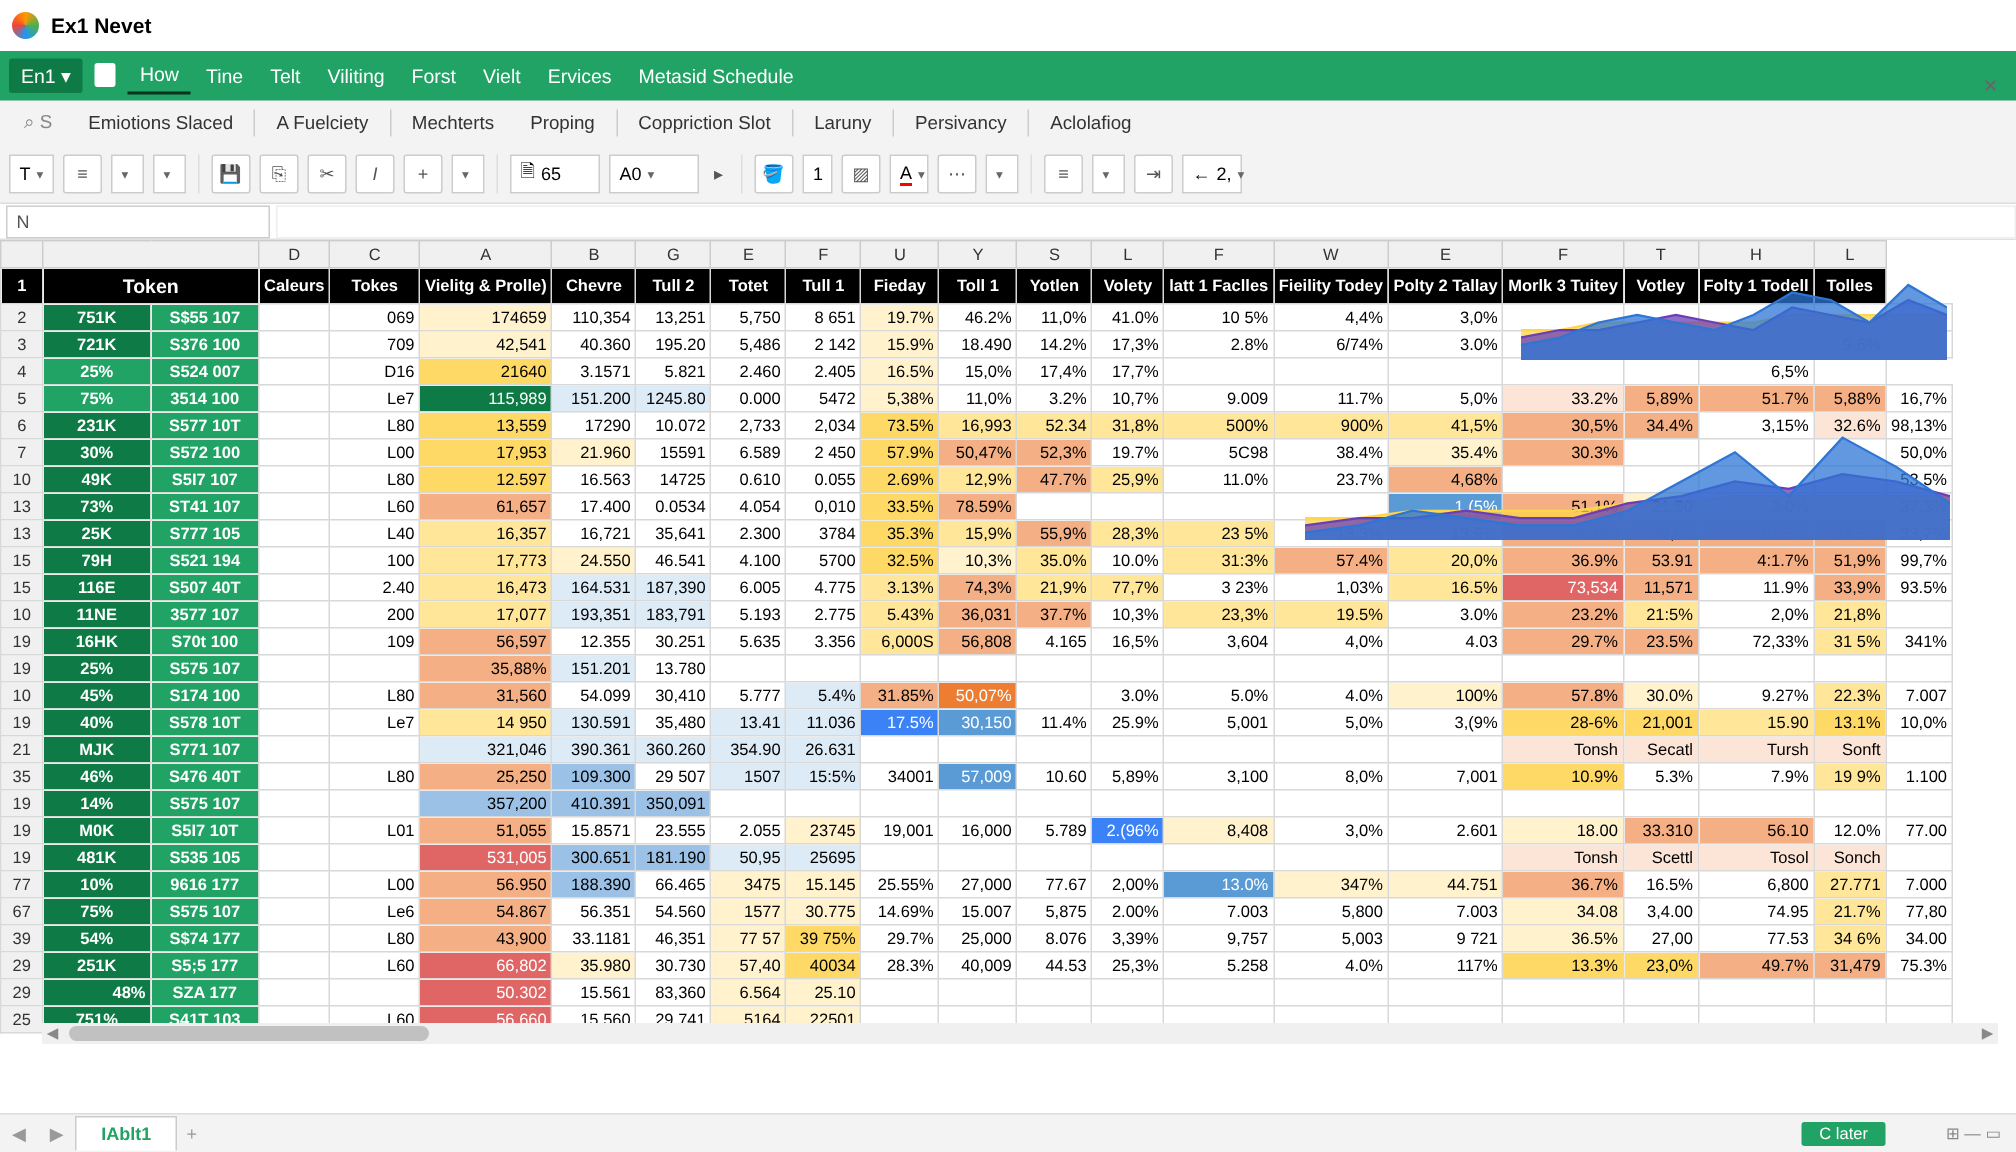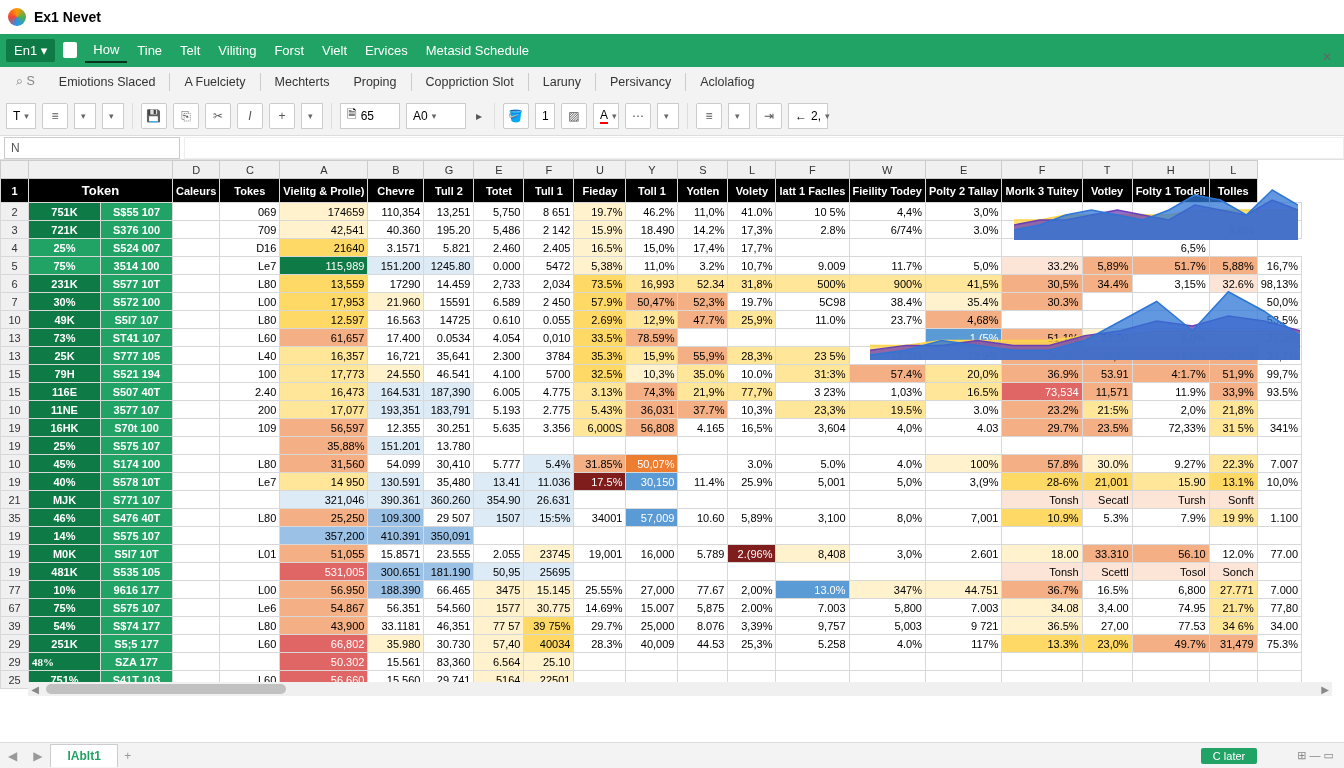--- a/index.html
+++ b/index.html
@@ -35,21 +35,21 @@
 .c-green { background:#21a366; color:#fff; }
 .c-dgreen { background:#0e7a46; color:#fff; }
 .c-yel { background:#ffe699; }
 .c-dyel { background:#ffd966; }
 .c-lyel { background:#fff2cc; }
 .c-orng { background:#f4b084; }
 .c-dorng { background:#ed7d31; color:#fff; }
 .c-red { background:#e06666; color:#fff; }
 .c-blue { background:#9bc2e6; }
 .c-dblue { background:#5b9bd5; color:#fff; }
-.c-purp { background:#7f1d1d; color:#fff; }
+.c-purp { background:#3b82f6; color:#fff; }
 .c-lblue { background:#ddebf7; }
 .c-lorng { background:#fce4d6; }
 .sheet-tabs { position:absolute; bottom:0; left:0; right:0; height:26px; display:flex; align-items:center; background:#f3f3f3; border-top:1px solid #ddd; font-size:12px; }
 .sheet-tabs .nav { padding:0 8px; color:#999; cursor:pointer; }
 .sheet-tabs .tab { padding:4px 16px; background:#fff; border:1px solid #ccc; border-bottom:none; color:#21a366; font-weight:600; cursor:pointer; }
 .sheet-tabs .plus { width:20px; text-align:center; color:#999; cursor:pointer; }
 .sheet-tabs .status-pill { margin-left:auto; margin-right:40px; background:#21a366; color:#fff; padding:2px 12px; border-radius:2px; font-size:11px; cursor:pointer; }
 .hscroll { position:absolute; bottom:26px; left:28px; right:12px; height:14px; background:#f0f0f0; display:flex; align-items:center; }
 .hscroll .thumb { width:240px; height:10px; background:#c1c1c1; border-radius:5px; margin-left:4px; }
 .hscroll .arrow { width:14px; text-align:center; color:#888; font-size:10px; }
@@ -323,21 +323,21 @@
           <td class="" style="">16,7%</td>
         </tr>
         <tr>
           <td class="rowhdr">6</td>
           <td class="c-dgreen" style="text-align:center;font-weight:600;">231K</td>
           <td class="c-green" style="text-align:center;font-weight:600;">S577 10T</td>
           <td class="" style=""></td>
           <td class="" style="">L80</td>
           <td class="c-dyel" style="">13,559</td>
           <td class="" style="">17290</td>
-          <td class="" style="">14.459</td>
+          <td class="" style="">10.072</td>
           <td class="" style="">2,733</td>
           <td class="" style="">2,034</td>
           <td class="c-dyel" style="">73.5%</td>
           <td class="c-yel" style="">16,993</td>
           <td class="c-yel" style="">52.34</td>
           <td class="c-yel" style="">31,8%</td>
           <td class="c-yel" style="">500%</td>
           <td class="c-yel" style="">900%</td>
           <td class="c-yel" style="">41,5%</td>
           <td class="c-orng" style="">30,5%</td>
@@ -821,21 +821,21 @@
           <td class="" style="">4.0%</td>
           <td class="" style="">117%</td>
           <td class="c-dyel" style="">13.3%</td>
           <td class="c-dyel" style="">23,0%</td>
           <td class="c-orng" style="">49.7%</td>
           <td class="c-orng" style="">31,479</td>
           <td class="" style="">75.3%</td>
         </tr>
         <tr>
           <td class="rowhdr">29</td>
-          <td class="c-dgreen" style="text-align:left;font-weight:600;font-family:Liberation Serif, serif;">48%</td>
+          <td class="c-dgreen" style="text-align:right;font-weight:600;">48%</td>
           <td class="c-green" style="text-align:center;font-weight:600;">SZA 177</td>
           <td class="" style=""></td>
           <td class="" style=""></td>
           <td class="c-red" style="">50.302</td>
           <td class="" style="">15.561</td>
           <td class="" style="">83,360</td>
           <td class="c-lyel" style="">6.564</td>
           <td class="c-lyel" style="">25.10</td>
           <td class="" style=""></td>
           <td class="" style=""></td>

